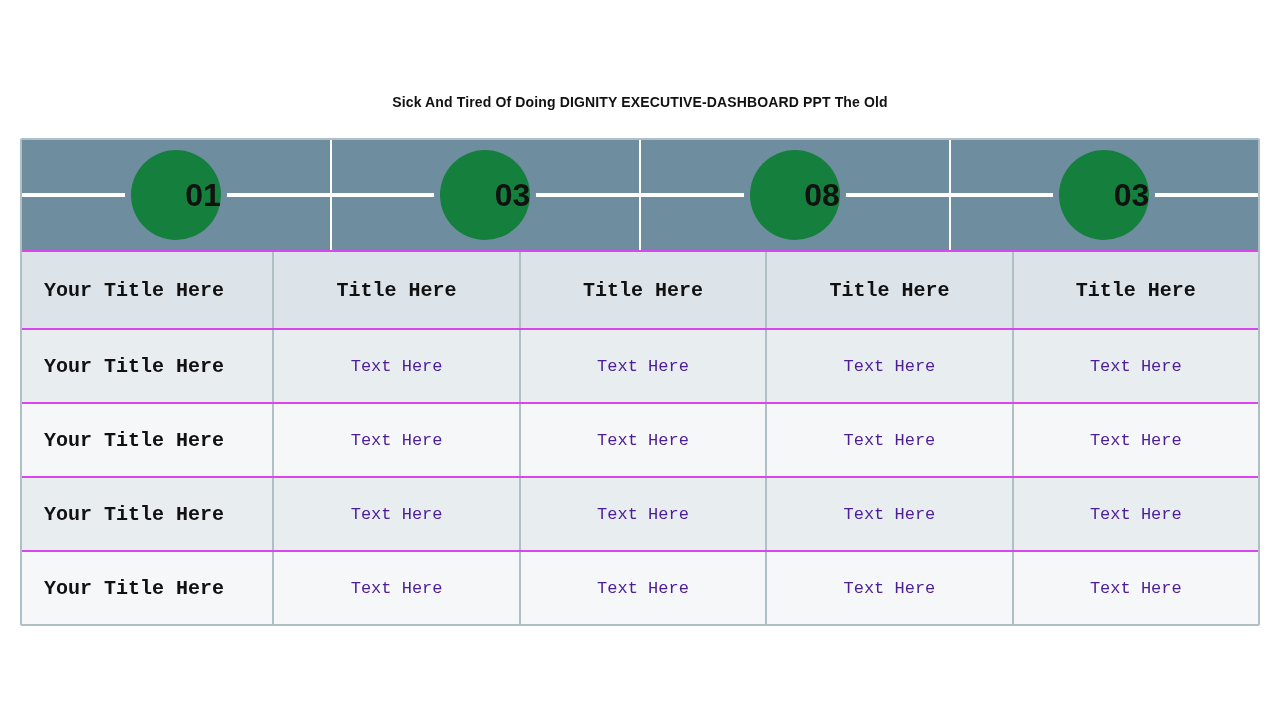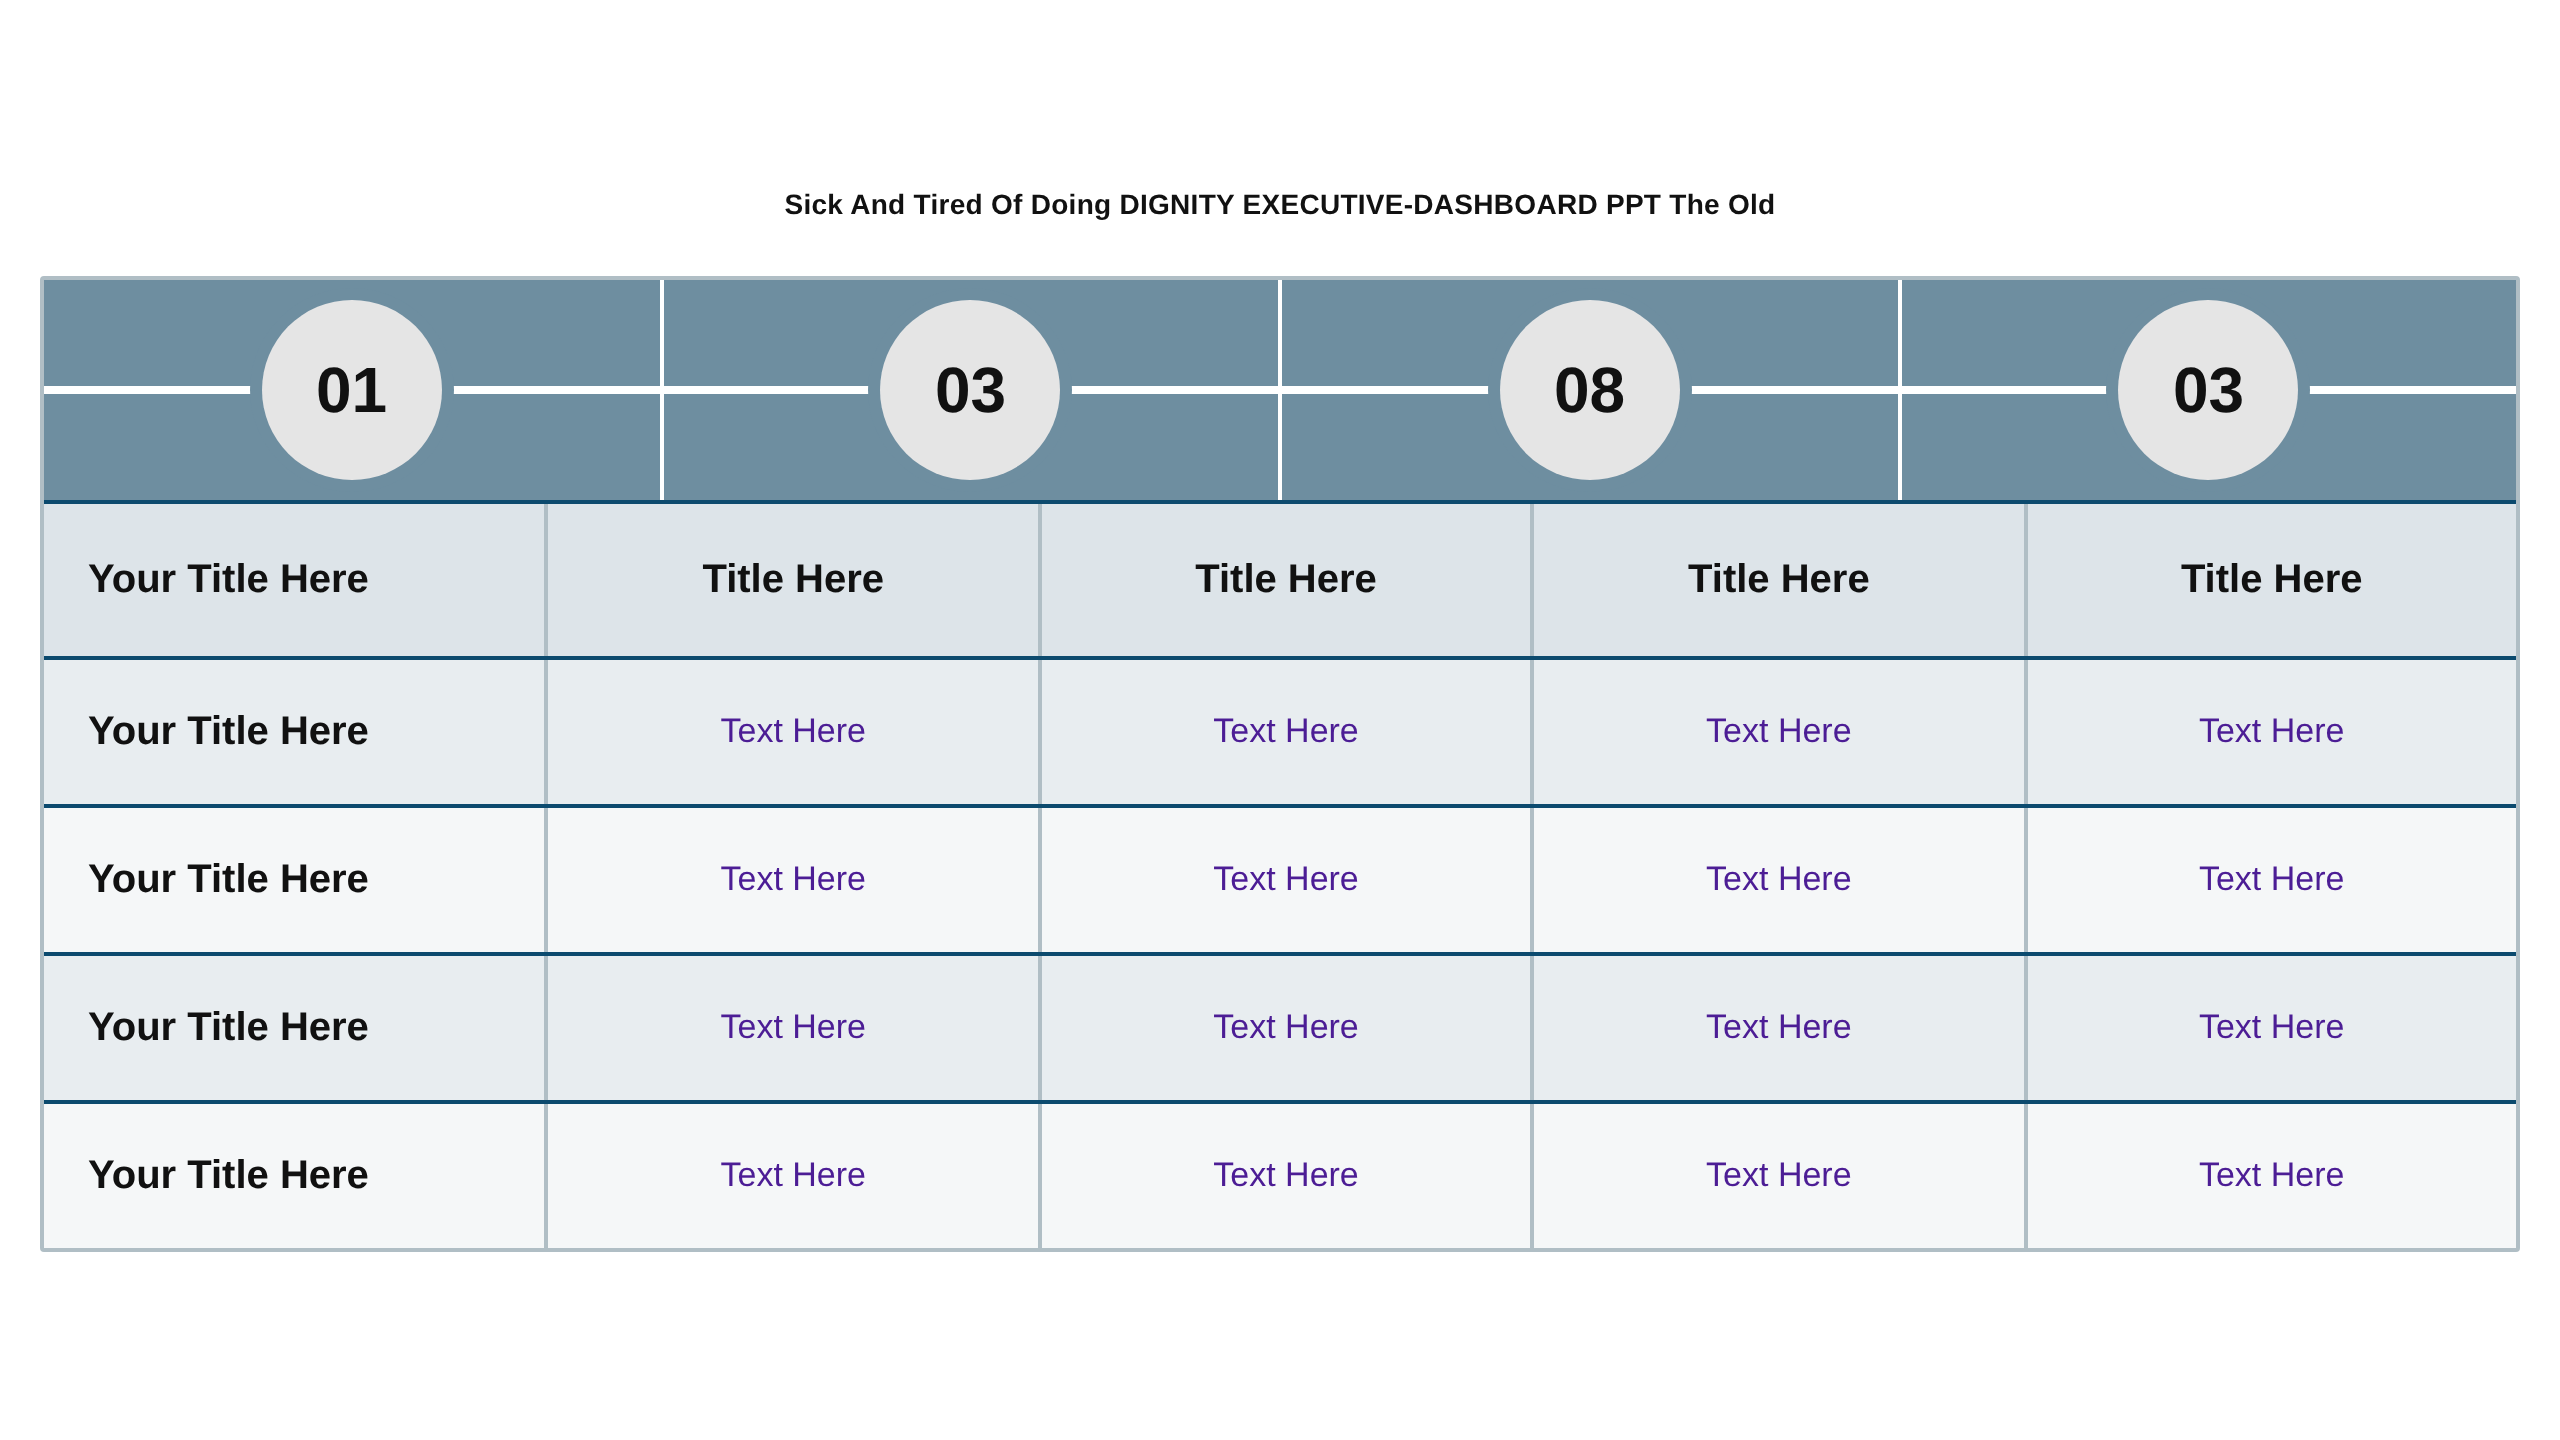--- a/index.html
+++ b/index.html
@@ -58,24 +58,24 @@
     }
 
     .header-cell:last-child {
       border-right: none;
     }
 
     .circle {
       width: 90px;
       height: 90px;
       border-radius: 50%;
-      background: #e5e5e5;
-      display: flex;
-      align-items: center;
-      justify-content: center;
+      background: #15803d;
+      display: flex;
+      align-items: center;
+      justify-content: flex-end;
       position: relative;
       z-index: 2;
       box-shadow: 0 0 0 6px #6e8ea0;
     }
 
     .circle-number {
       font-size: 32px;
       font-weight: 900;
       color: #111111;
     }
@@ -89,21 +89,22 @@
       right: 0;
       height: 4px;
       background: #ffffff;
       transform: translateY(-50%);
       z-index: 1;
     }
 
     
     .data-row {
       display: flex;
-      border-top: 2px solid #0c4a6e;
+      border-top: 2px solid #d946ef;
+      font-family: Liberation Mono, monospace;
     }
 
     .data-row:nth-child(odd) {
       background: #e8edf0;
     }
 
     .data-row:nth-child(even) {
       background: #f5f7f8;
     }
 

